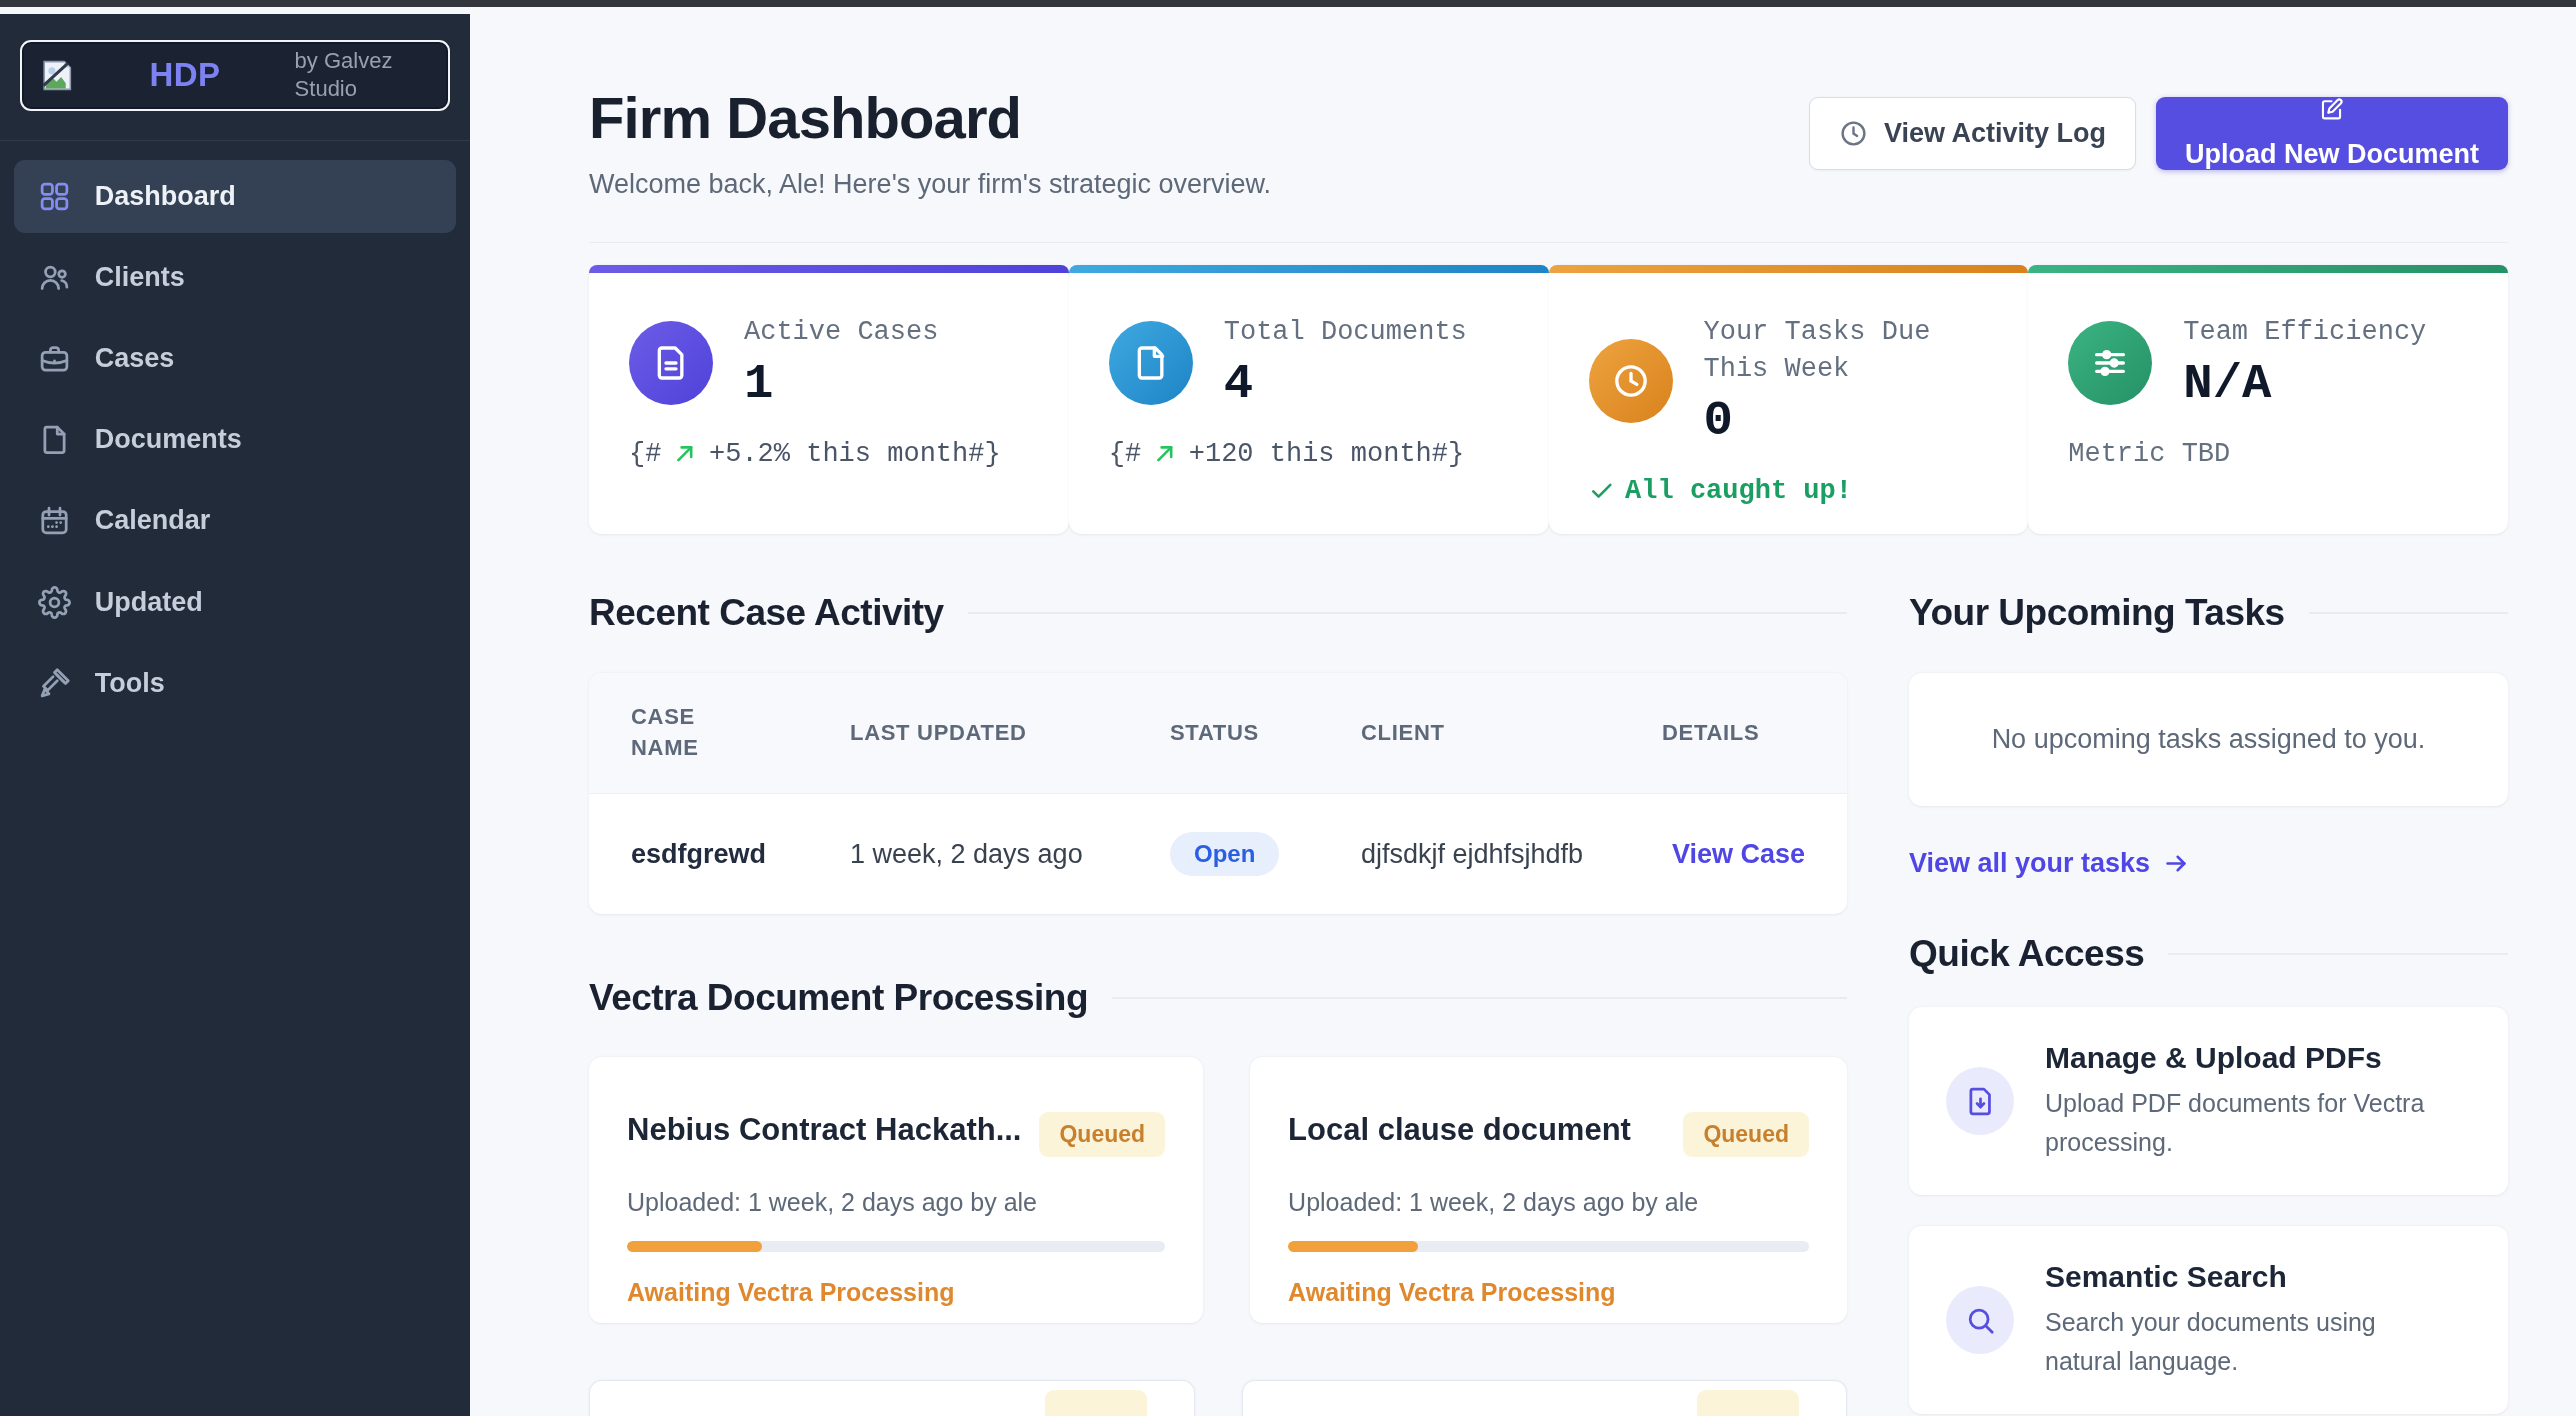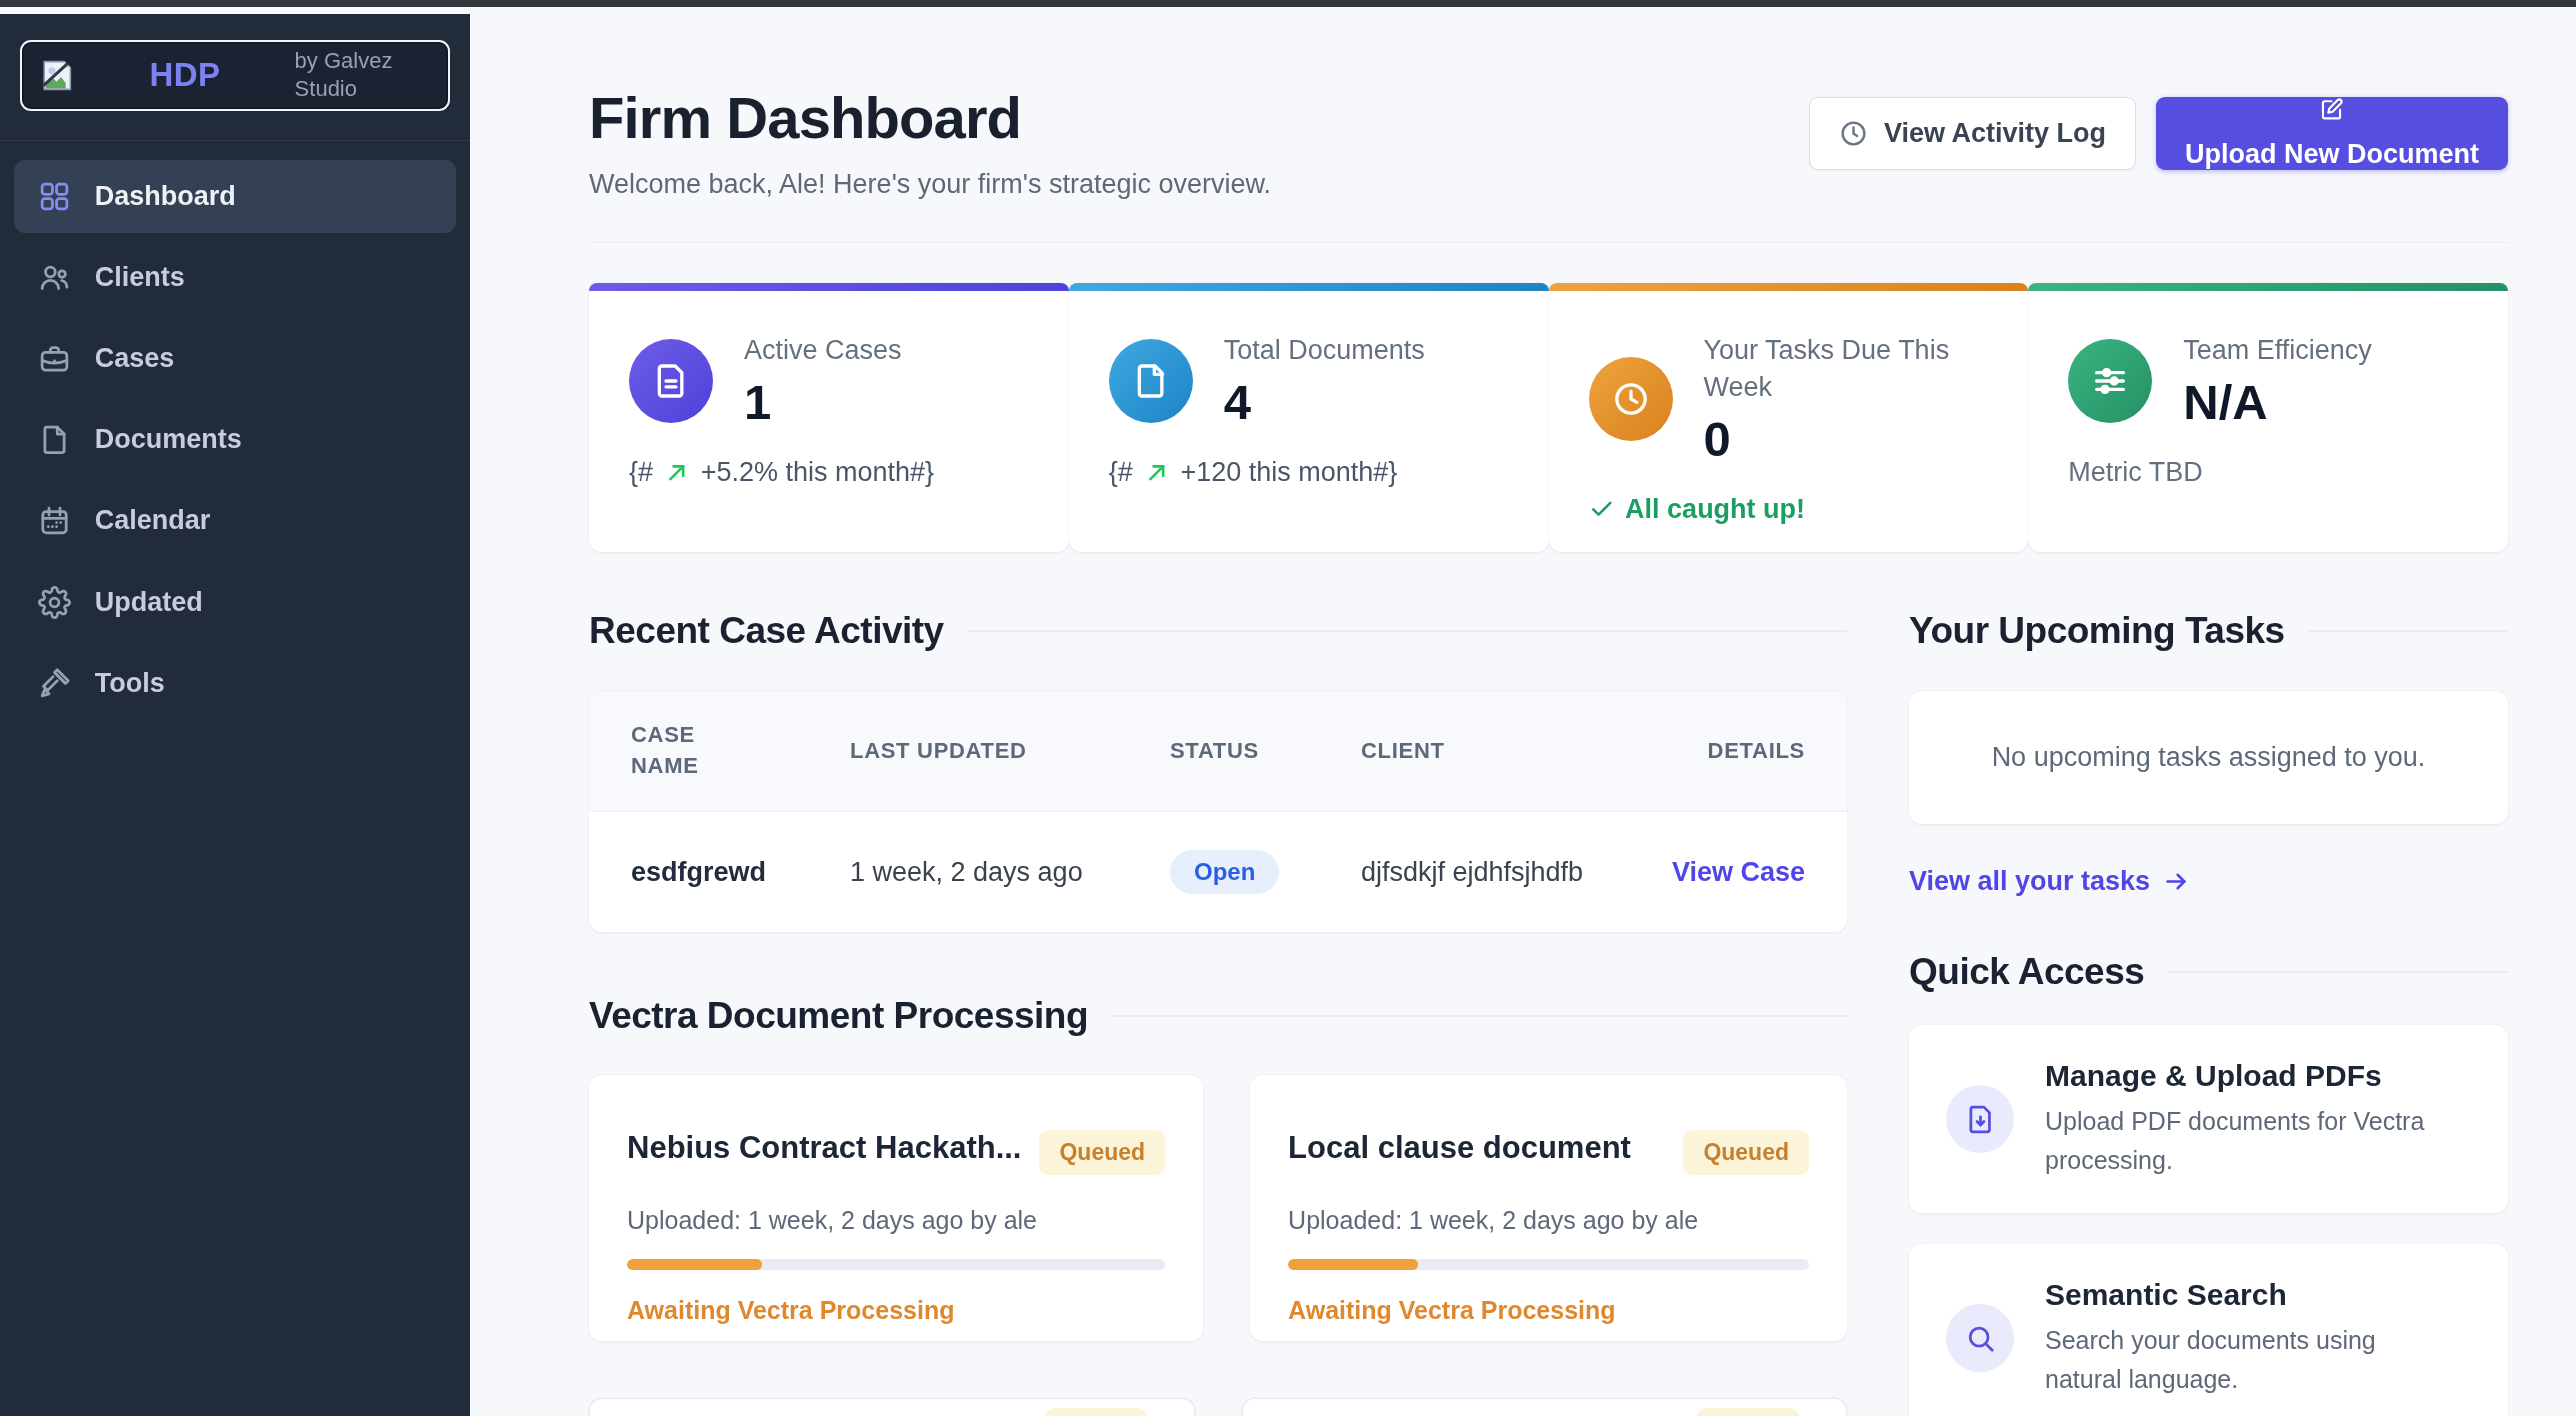--- a/index.html
+++ b/index.html
@@ -39,21 +39,21 @@
          align-items:center; gap:16.4px; padding:0 29px; cursor:pointer; border:none;
          font-family:inherit; }
   .btn svg { width:29px; height:29px; }
   .btn-secondary { background:#ffffff; color:#3a4353; border:0.9px solid #d9dee6;
                    box-shadow:0 0.9px 1.8px rgba(23,32,53,.05); }
   .btn-secondary svg { color:#6b7585; }
   .btn-primary { background:#564ee0; color:#ffffff; box-shadow:0 1.8px 5.5px rgba(86,78,224,.35);flex-direction:column; }
   .header-rule { margin-top:42px; border-bottom:0.9px solid #e8ebf1; }
 
   
-  .stats-row { display:flex; margin-top:40px; }
+  .stats-row { display:flex; margin-top:22px;font-family:Liberation Mono, monospace; }
   .stat-card { flex:1; background:#fff; border-radius:12.8px; height:269px; position:relative;
                box-shadow:0 0.9px 2.7px rgba(23,32,53,.08); padding:49px 40px 0; }
   .stat-card::before { content:""; position:absolute; top:0; left:0; right:0; height:7.3px;
                        border-radius:12.8px 12.8px 0 0; background:var(--bar); }
   .stat-top { display:flex; align-items:center; gap:31px; }
   .stat-icon { width:84px; height:84px; border-radius:50%; flex:none; display:flex;
                align-items:center; justify-content:center; background:var(--bar); color:#fff; }
   .stat-icon svg { width:40px; height:40px; }
   .stat-label { font-size:27px; color:#64707f; line-height:1.35; }
   .stat-value { font-size:49px; font-weight:800; color:#10192a; margin-top:5.5px; }
@@ -75,21 +75,21 @@
   .section-head h2 { font-size:37px; font-weight:700; color:#1a2232; letter-spacing:-0.5px; white-space:nowrap; }
   .rule { flex:1; height:1.8px; background:#e8ebf1; }
 
   
   .table-card { margin-top:38px; background:#fff; border-radius:12.8px;
                 box-shadow:0 0.9px 2.7px rgba(23,32,53,.08); overflow:hidden; }
   table { width:100%; border-collapse:collapse; table-layout:fixed; }
   th { background:#f8f9fc; text-transform:uppercase; font-size:22px; letter-spacing:0.7px;
        color:#5d6878; font-weight:700; text-align:left; padding:29px 0 29px 42px; vertical-align:middle; }
   th:nth-child(1){ width:219px; } th:nth-child(2){ width:320px; } th:nth-child(3){ width:191px; }
-  th:nth-child(4){ width:301px; } th:nth-child(5){ text-align:right; padding-right:42px; }
+  th:nth-child(4){ width:301px; } th:nth-child(5){ padding-right:42px; }
   th:first-child span { display:inline-block; width:110px; line-height:1.4; }
   td { font-size:27px; color:#39424f; padding:38px 0 38px 42px; border-top:0.9px solid #eef0f5; vertical-align:middle; }
   td.case-name { font-weight:600; color:#222c3e; }
   td.details { text-align:right; padding-right:42px; }
   .status-pill { display:inline-block; background:#e8effc; color:#2b5fe3; font-size:24px;
                  font-weight:600; padding:8.2px 24px; border-radius:912px; }
   .link { color:#4f46e5; font-weight:600; cursor:pointer; }
 
   
   .vectra-head { margin-top:62px; }

